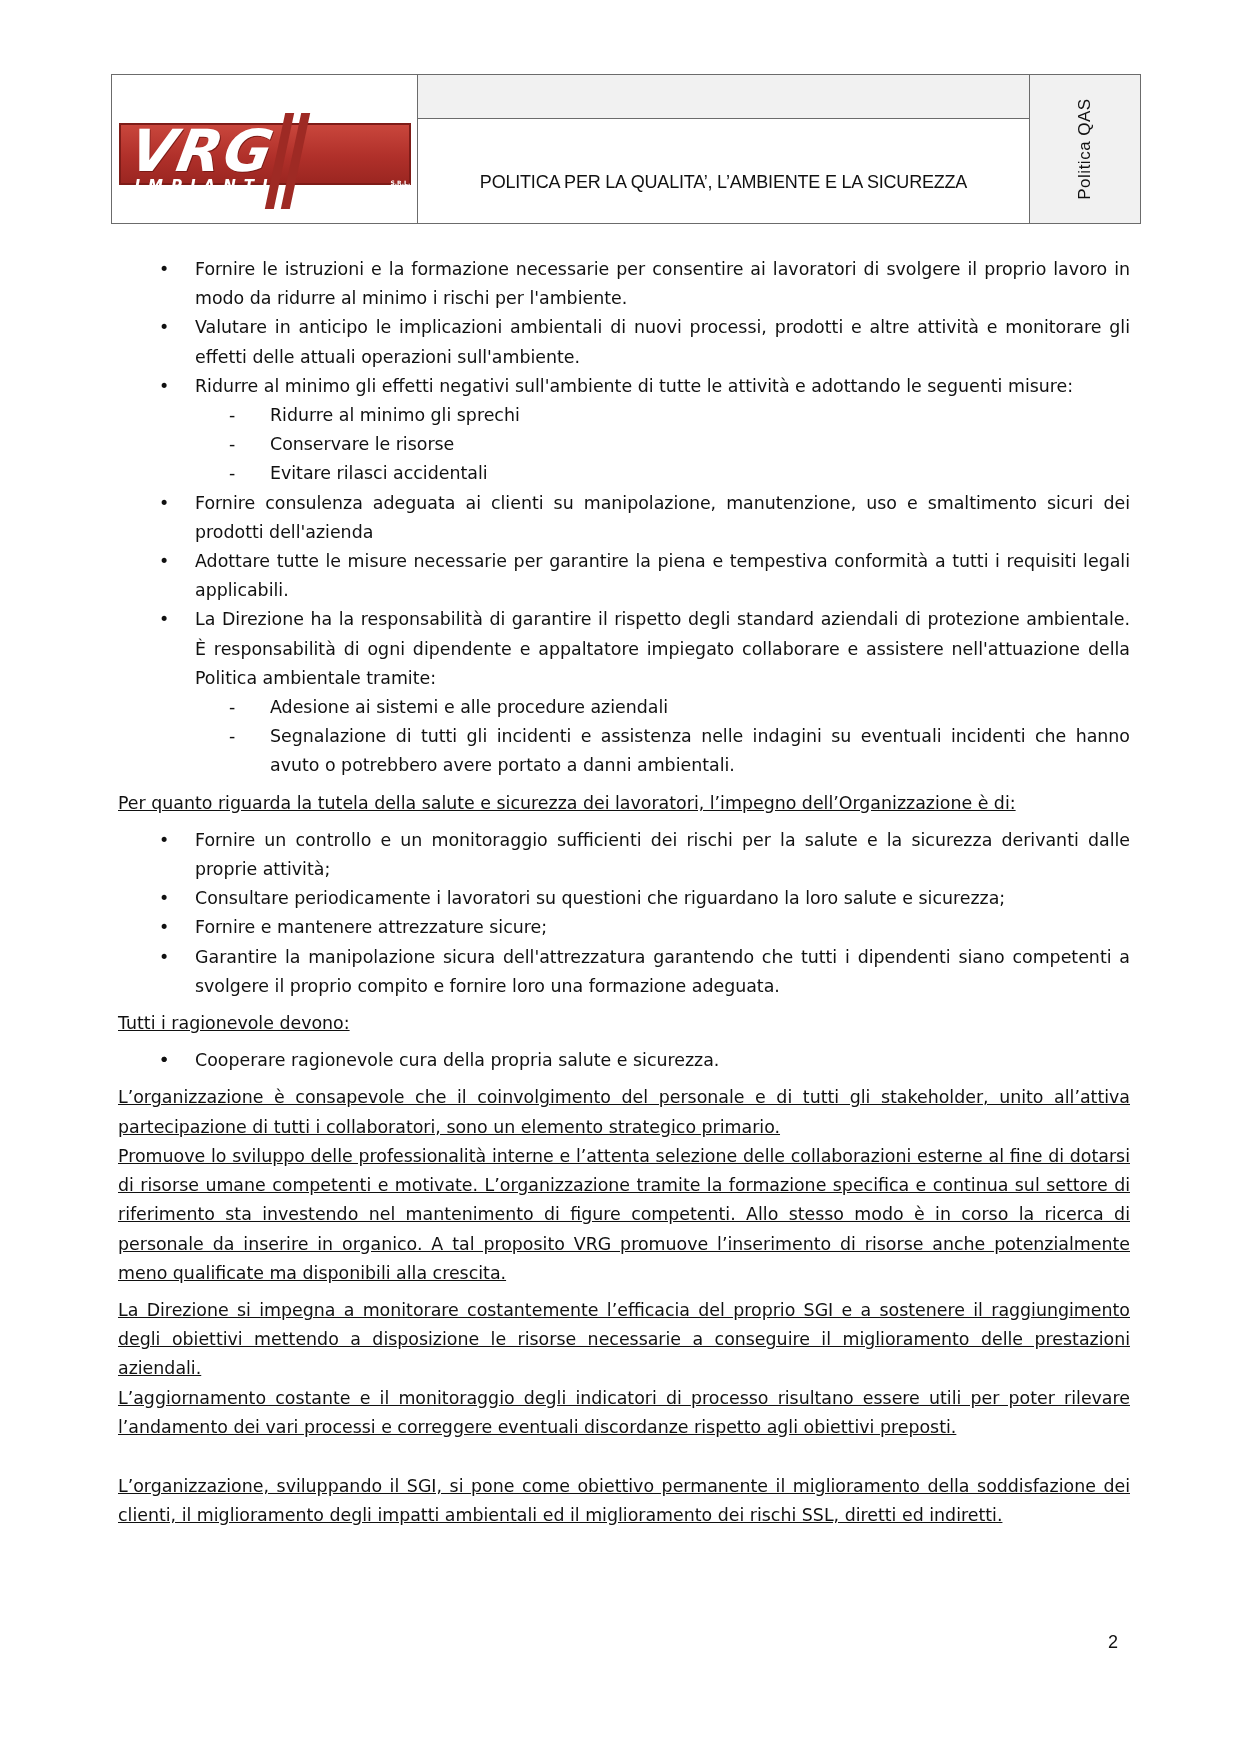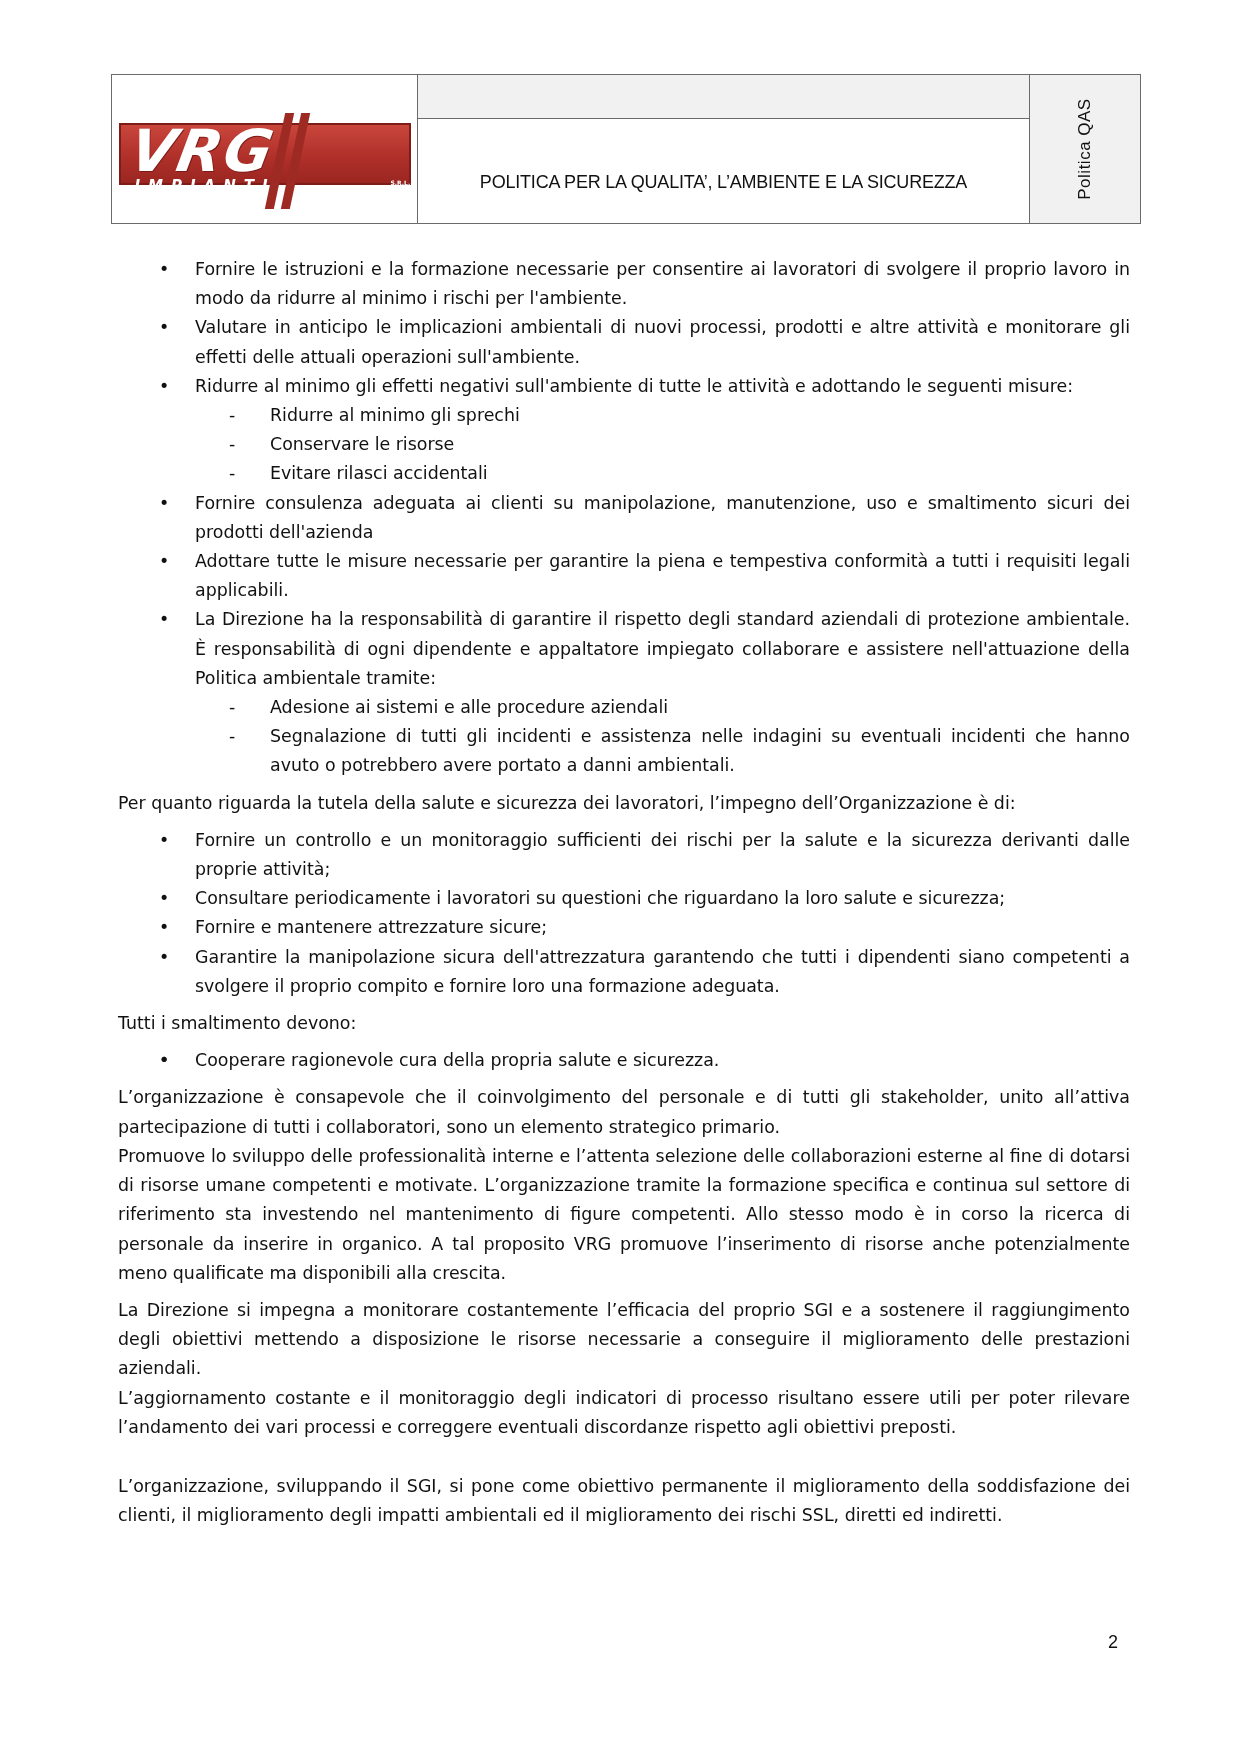--- a/index.html
+++ b/index.html
@@ -32,21 +32,21 @@
                  font-size: 17px; letter-spacing: 0.5px; }
 
     .content { position: absolute; left: 118px; top: 255px; width: 1012px;
                font-size: 17.4px; line-height: 29.2px; }
     ul.bul { list-style: none; margin: 0; padding: 0; }
     ul.bul > li { position: relative; padding-left: 77px; text-align: justify; }
     ul.bul > li > .dot { position: absolute; left: 41px; top: 0; }
     ul.dash { list-style: none; margin: 0; padding: 0; }
     ul.dash > li { position: relative; padding-left: 75px; text-align: justify; }
     ul.dash > li > .dsh { position: absolute; left: 34px; top: 0; }
-    p { margin: 0; text-align: justify; }
+    p { margin: 0; text-align: justify; text-decoration: underline; }
     .gap-s { height: 8px; }
     .gap-l { height: 30px; }
     .page-num { position: absolute; left: 1108px; top: 1632px; font-family: "Liberation Sans", sans-serif;
                 font-size: 18px; }
   </style>
 </head>
 <body>
 
 <div class="header">
   <div class="logo-cell">
@@ -97,21 +97,21 @@
   <div class="gap-s"></div>
 
   <ul class="bul">
     <li><span class="dot">•</span><span>Fornire un controllo e un monitoraggio sufficienti dei rischi per la salute e la sicurezza derivanti dalle proprie attività;</span></li>
     <li><span class="dot">•</span><span>Consultare periodicamente i lavoratori su questioni che riguardano la loro salute e sicurezza;</span></li>
     <li><span class="dot">•</span><span>Fornire e mantenere attrezzature sicure;</span></li>
     <li><span class="dot">•</span><span>Garantire la manipolazione sicura dell'attrezzatura garantendo che tutti i dipendenti siano competenti a svolgere il proprio compito e fornire loro una formazione adeguata.</span></li>
   </ul>
 
   <div class="gap-s"></div>
-  <p>Tutti i smaltimento devono:</p>
+  <p>Tutti i ragionevole devono:</p>
   <div class="gap-s"></div>
 
   <ul class="bul">
     <li><span class="dot">•</span></li>
     <li><span class="dot">•</span><span>Cooperare ragionevole cura della propria salute e sicurezza.</span></li>
   </ul>
 
   <div class="gap-s"></div>
   <p>L’organizzazione è consapevole che il coinvolgimento del personale e di tutti gli stakeholder, unito all’attiva partecipazione di tutti i collaboratori, sono un elemento strategico primario.</p>
   <p>Promuove lo sviluppo delle professionalità interne e l’attenta selezione delle collaborazioni esterne al fine di dotarsi di risorse umane competenti e motivate. L’organizzazione tramite la formazione specifica e continua sul settore di riferimento sta investendo nel mantenimento di figure competenti. Allo stesso modo è in corso la ricerca di personale da inserire in organico. A tal proposito VRG promuove l’inserimento di risorse anche potenzialmente meno qualificate ma disponibili alla crescita.</p>

